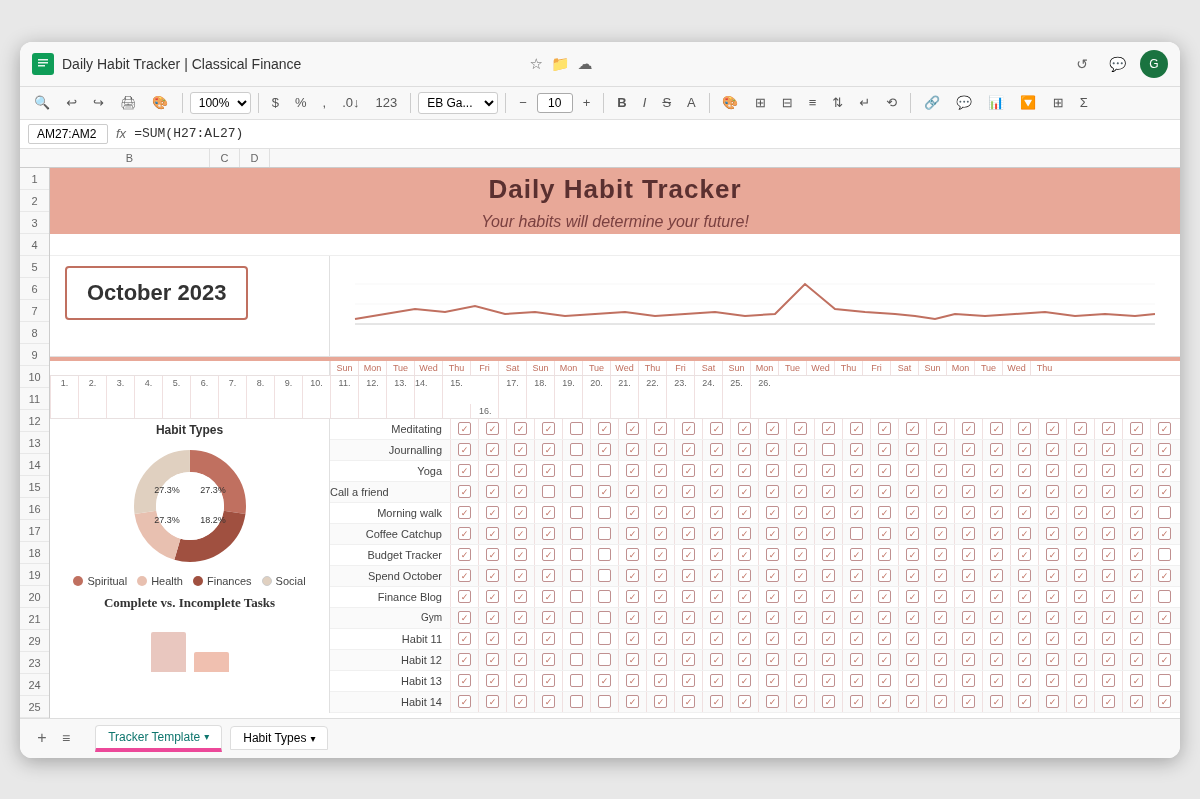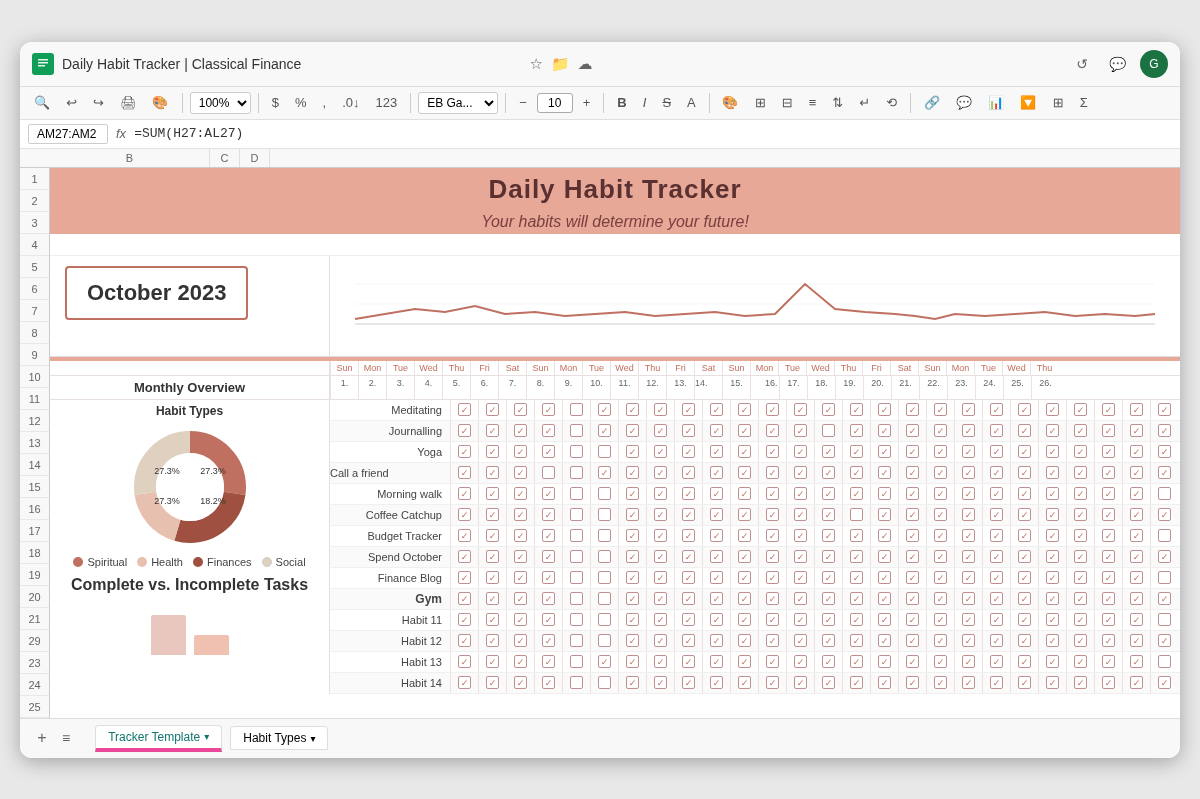--- a/index.html
+++ b/index.html
@@ -224,40 +224,37 @@
             <div style="min-width: 28px; width: 28px; text-align: center; font-size: 9px; color: rgb(192, 112, 96); border-left: 1px solid rgb(240, 224, 224); padding: 2px 0px;">Sat</div>
             <div style="min-width: 28px; width: 28px; text-align: center; font-size: 9px; color: rgb(192, 112, 96); border-left: 1px solid rgb(240, 224, 224); padding: 2px 0px;">Sun</div>
             <div style="min-width: 28px; width: 28px; text-align: center; font-size: 9px; color: rgb(192, 112, 96); border-left: 1px solid rgb(240, 224, 224); padding: 2px 0px;">Mon</div>
             <div style="min-width: 28px; width: 28px; text-align: center; font-size: 9px; color: rgb(192, 112, 96); border-left: 1px solid rgb(240, 224, 224); padding: 2px 0px;">Tue</div>
             <div style="min-width: 28px; width: 28px; text-align: center; font-size: 9px; color: rgb(192, 112, 96); border-left: 1px solid rgb(240, 224, 224); padding: 2px 0px;">Wed</div>
             <div style="min-width: 28px; width: 28px; text-align: center; font-size: 9px; color: rgb(192, 112, 96); border-left: 1px solid rgb(240, 224, 224); padding: 2px 0px;">Thu</div>
           </div>
       </div>
 
       <div style="display:flex; background:white; border-bottom:1px solid #e8e0e0;">
-        <div style="width:280px; min-width:280px; border-right:1px solid #e0e0e0;">
-          <div style="font-size:13px; font-weight:bold; color:#333; text-align:center; padding:4px 0;">Monthly Overview</div>
-        </div>
         <div style="display:flex; overflow:hidden;" id="day-numbers-container">
             <div style="min-width: 28px; width: 28px; text-align: center; font-size: 9px; color: rgb(102, 102, 102); border-left: 1px solid rgb(240, 224, 224); padding: 2px 0px;">1.</div>
             <div style="min-width: 28px; width: 28px; text-align: center; font-size: 9px; color: rgb(102, 102, 102); border-left: 1px solid rgb(240, 224, 224); padding: 2px 0px;">2.</div>
             <div style="min-width: 28px; width: 28px; text-align: center; font-size: 9px; color: rgb(102, 102, 102); border-left: 1px solid rgb(240, 224, 224); padding: 2px 0px;">3.</div>
             <div style="min-width: 28px; width: 28px; text-align: center; font-size: 9px; color: rgb(102, 102, 102); border-left: 1px solid rgb(240, 224, 224); padding: 2px 0px;">4.</div>
             <div style="min-width: 28px; width: 28px; text-align: center; font-size: 9px; color: rgb(102, 102, 102); border-left: 1px solid rgb(240, 224, 224); padding: 2px 0px;">5.</div>
             <div style="min-width: 28px; width: 28px; text-align: center; font-size: 9px; color: rgb(102, 102, 102); border-left: 1px solid rgb(240, 224, 224); padding: 2px 0px;">6.</div>
             <div style="min-width: 28px; width: 28px; text-align: center; font-size: 9px; color: rgb(102, 102, 102); border-left: 1px solid rgb(240, 224, 224); padding: 2px 0px;">7.</div>
             <div style="min-width: 28px; width: 28px; text-align: center; font-size: 9px; color: rgb(102, 102, 102); border-left: 1px solid rgb(240, 224, 224); padding: 2px 0px;">8.</div>
             <div style="min-width: 28px; width: 28px; text-align: center; font-size: 9px; color: rgb(102, 102, 102); border-left: 1px solid rgb(240, 224, 224); padding: 2px 0px;">9.</div>
             <div style="min-width: 28px; width: 28px; text-align: center; font-size: 9px; color: rgb(102, 102, 102); border-left: 1px solid rgb(240, 224, 224); padding: 2px 0px;">10.</div>
             <div style="min-width: 28px; width: 28px; text-align: center; font-size: 9px; color: rgb(102, 102, 102); border-left: 1px solid rgb(240, 224, 224); padding: 2px 0px;">11.</div>
             <div style="min-width: 28px; width: 28px; text-align: center; font-size: 9px; color: rgb(102, 102, 102); border-left: 1px solid rgb(240, 224, 224); padding: 2px 0px;">12.</div>
             <div style="min-width: 28px; width: 28px; text-align: center; font-size: 9px; color: rgb(102, 102, 102); border-left: 1px solid rgb(240, 224, 224); padding: 2px 0px;">13.</div>
             <div style="min-width: 28px; width: 28px; text-align: left; font-size: 9px; color: rgb(102, 102, 102); border-left: 1px solid rgb(240, 224, 224); padding: 2px 0px;">14.</div>
             <div style="min-width: 28px; width: 28px; text-align: center; font-size: 9px; color: rgb(102, 102, 102); border-left: 1px solid rgb(240, 224, 224); padding: 2px 0px;">15.</div>
-            <div style="min-width: 28px; width: 28px; text-align: center; font-size: 9px; color: rgb(102, 102, 102); border-left: 1px solid rgb(240, 224, 224); padding: 2px 14px;">16.</div>
+            <div style="min-width: 28px; width: 28px; text-align: center; font-size: 9px; color: rgb(102, 102, 102); border-left: 1px solid rgb(240, 224, 224); padding: 2px 8px; margin-top: 28px;">16.</div>
             <div style="min-width: 28px; width: 28px; text-align: center; font-size: 9px; color: rgb(102, 102, 102); border-left: 1px solid rgb(240, 224, 224); padding: 2px 0px;">17.</div>
             <div style="min-width: 28px; width: 28px; text-align: center; font-size: 9px; color: rgb(102, 102, 102); border-left: 1px solid rgb(240, 224, 224); padding: 2px 0px;">18.</div>
             <div style="min-width: 28px; width: 28px; text-align: center; font-size: 9px; color: rgb(102, 102, 102); border-left: 1px solid rgb(240, 224, 224); padding: 2px 0px;">19.</div>
             <div style="min-width: 28px; width: 28px; text-align: center; font-size: 9px; color: rgb(102, 102, 102); border-left: 1px solid rgb(240, 224, 224); padding: 2px 0px;">20.</div>
             <div style="min-width: 28px; width: 28px; text-align: center; font-size: 9px; color: rgb(102, 102, 102); border-left: 1px solid rgb(240, 224, 224); padding: 2px 0px;">21.</div>
             <div style="min-width: 28px; width: 28px; text-align: center; font-size: 9px; color: rgb(102, 102, 102); border-left: 1px solid rgb(240, 224, 224); padding: 2px 0px;">22.</div>
             <div style="min-width: 28px; width: 28px; text-align: center; font-size: 9px; color: rgb(102, 102, 102); border-left: 1px solid rgb(240, 224, 224); padding: 2px 0px;">23.</div>
             <div style="min-width: 28px; width: 28px; text-align: center; font-size: 9px; color: rgb(102, 102, 102); border-left: 1px solid rgb(240, 224, 224); padding: 2px 0px;">24.</div>
             <div style="min-width: 28px; width: 28px; text-align: center; font-size: 9px; color: rgb(102, 102, 102); border-left: 1px solid rgb(240, 224, 224); padding: 2px 0px;">25.</div>
             <div style="min-width: 28px; width: 28px; text-align: center; font-size: 9px; color: rgb(102, 102, 102); border-left: 1px solid rgb(240, 224, 224); padding: 2px 0px;">26.</div>
@@ -300,21 +297,21 @@
             <div class="legend-item">
               <div class="legend-dot" style="background:#a05040;"></div>
               <span>Finances</span>
             </div>
             <div class="legend-item">
               <div class="legend-dot" style="background:#e0d0c0; border:1px solid #ccc;"></div>
               <span>Social</span>
             </div>
           </div>
 
-          <div style="font-size:16px; font-weight:bold; color:#333; text-align:center; margin-top:8px;">Complete vs. Incomplete Tasks</div>
+          <div style="font-size:13px; font-weight:bold; color:#333; text-align:center; margin-top:8px;font-family:Liberation Serif, serif;">Complete vs. Incomplete Tasks</div>
           <div style="display:flex; gap:8px; justify-content:center; align-items:flex-end; height:55px; margin-top:6px;">
             <div style="width:35px; height:40px; background:#d4908080; border-radius:2px 2px 0 0;"></div>
             <div style="width:35px; height:20px; background:#f0c0b0; border-radius:2px 2px 0 0;"></div>
           </div>
         </div>
 
         <div style="flex:1; overflow:hidden;" id="habit-grid">
             <div style="display: flex; border-bottom: 1px solid rgb(240, 240, 240); align-items: center; background: white;">
               <div style="min-width: 120px; width: 120px; font-size: 11px; color: rgb(68, 68, 68); text-align: right; padding-right: 8px; padding-top: 2px; padding-bottom: 2px;">Meditating</div>
               <div style="min-width: 28px; width: 28px; height: 20px; border-left: 1px solid rgb(240, 224, 224); display: flex; align-items: center; justify-content: center;">
@@ -1038,21 +1035,21 @@
                 <div style="width: 13px; height: 13px; border: 1.5px solid rgb(192, 144, 144); border-radius: 2px; display: flex; align-items: center; justify-content: center; font-size: 9px; background: white; cursor: pointer; color: rgb(192, 112, 96);">✓</div>
               </div>
               <div style="min-width: 28px; width: 28px; height: 20px; border-left: 1px solid rgb(240, 224, 224); display: flex; align-items: center; justify-content: center;">
                 <div style="width: 13px; height: 13px; border: 1.5px solid rgb(192, 144, 144); border-radius: 2px; display: flex; align-items: center; justify-content: center; font-size: 9px; background: white; cursor: pointer; color: rgb(192, 112, 96);">✓</div>
               </div>
               <div style="min-width: 28px; width: 28px; height: 20px; border-left: 1px solid rgb(240, 224, 224); display: flex; align-items: center; justify-content: center;">
                 <div style="width: 13px; height: 13px; border: 1.5px solid rgb(192, 144, 144); border-radius: 2px; display: flex; align-items: center; justify-content: center; font-size: 9px; background: white; cursor: pointer; color: transparent;">✓</div>
               </div>
             </div>
             <div style="display: flex; border-bottom: 1px solid rgb(240, 240, 240); align-items: center; background: rgb(250, 250, 250);">
-              <div style="min-width: 120px; width: 120px; font-size: 12px; color: rgb(68, 68, 68); text-align: right; padding-right: 8px; padding-top: 2px; padding-bottom: 2px; font-weight: bold;">Gym</div>
+              <div style="min-width: 120px; width: 120px; font-size: 10px; color: rgb(68, 68, 68); text-align: right; padding-right: 8px; padding-top: 2px; padding-bottom: 2px;">Gym</div>
               <div style="min-width: 28px; width: 28px; height: 20px; border-left: 1px solid rgb(240, 224, 224); display: flex; align-items: center; justify-content: center;">
                 <div style="width: 13px; height: 13px; border: 1.5px solid rgb(192, 144, 144); border-radius: 2px; display: flex; align-items: center; justify-content: center; font-size: 9px; background: white; cursor: pointer; color: rgb(192, 112, 96);">✓</div>
               </div>
               <div style="min-width: 28px; width: 28px; height: 20px; border-left: 1px solid rgb(240, 224, 224); display: flex; align-items: center; justify-content: center;">
                 <div style="width: 13px; height: 13px; border: 1.5px solid rgb(192, 144, 144); border-radius: 2px; display: flex; align-items: center; justify-content: center; font-size: 9px; background: white; cursor: pointer; color: rgb(192, 112, 96);">✓</div>
               </div>
               <div style="min-width: 28px; width: 28px; height: 20px; border-left: 1px solid rgb(240, 224, 224); display: flex; align-items: center; justify-content: center;">
                 <div style="width: 13px; height: 13px; border: 1.5px solid rgb(192, 144, 144); border-radius: 2px; display: flex; align-items: center; justify-content: center; font-size: 9px; background: white; cursor: pointer; color: rgb(192, 112, 96);">✓</div>
               </div>
               <div style="min-width: 28px; width: 28px; height: 20px; border-left: 1px solid rgb(240, 224, 224); display: flex; align-items: center; justify-content: center;">

